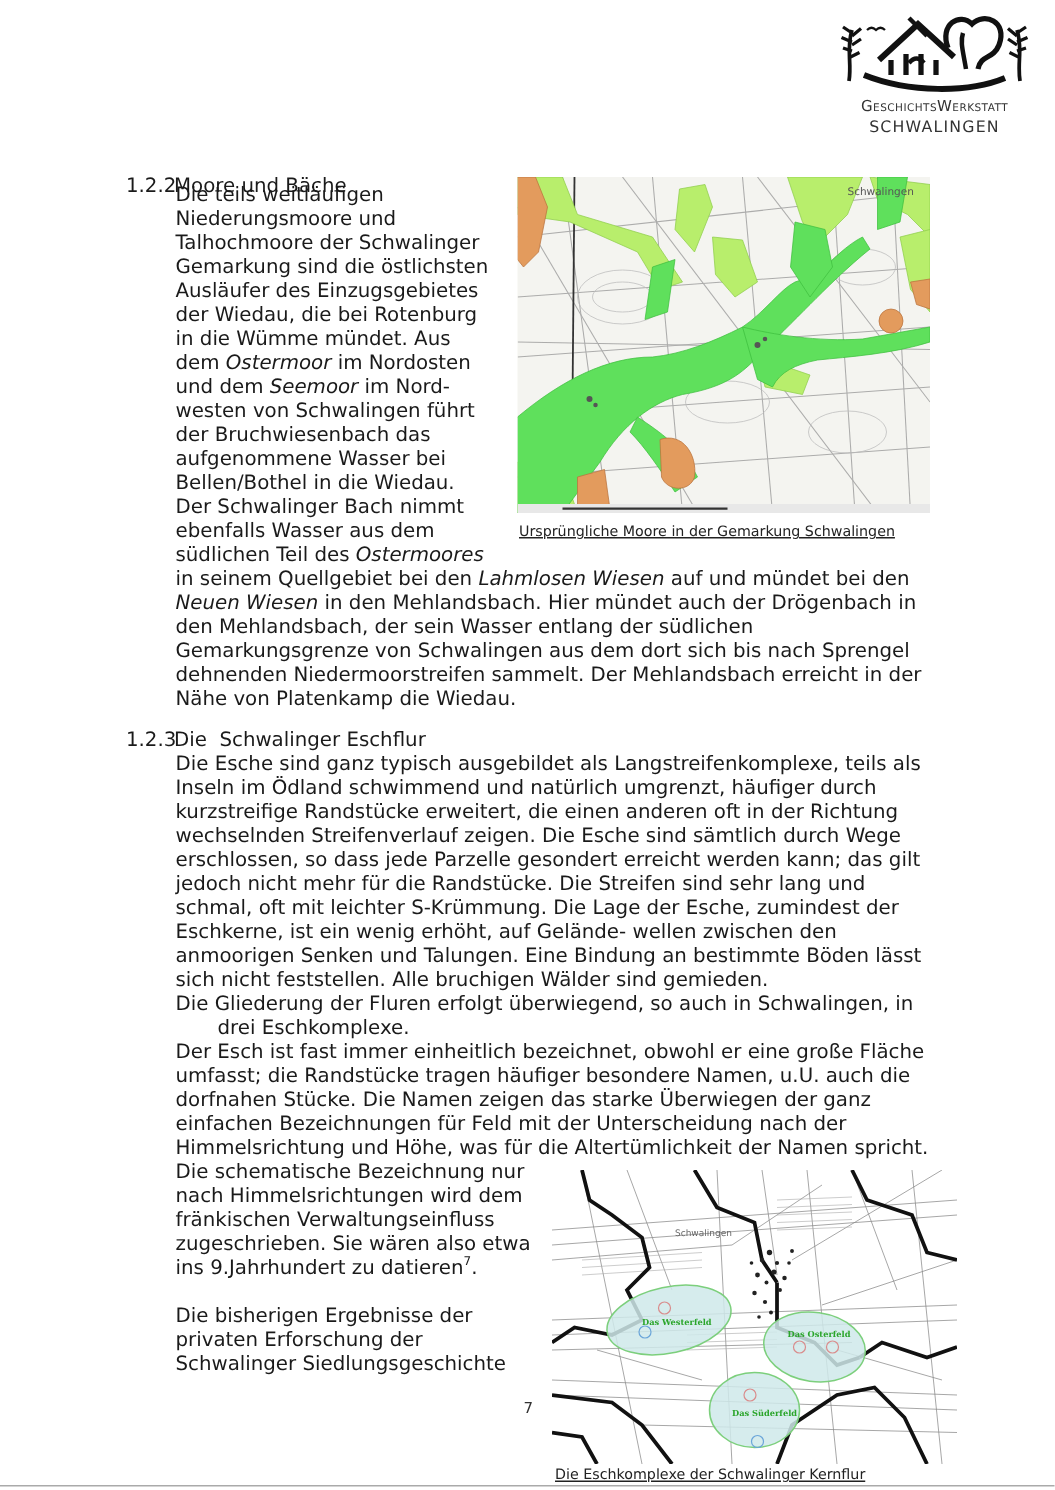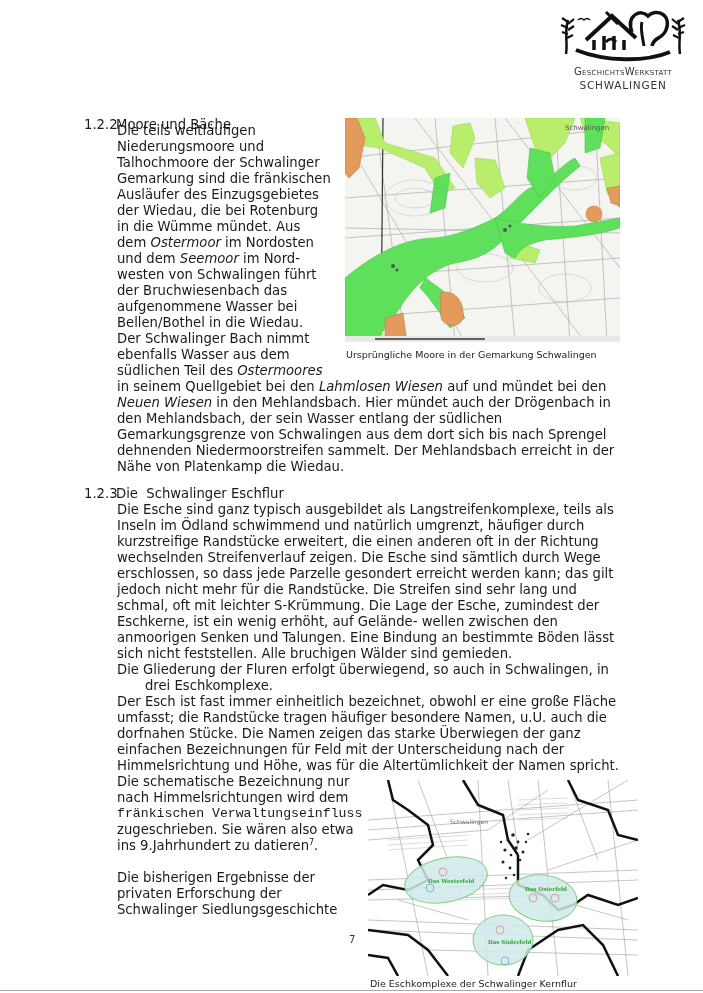--- a/index.html
+++ b/index.html
@@ -15,21 +15,21 @@
   .logo-line2 { position:absolute; left:0; top:73px; width:150px; text-align:center;
                 font-size:10.5px; letter-spacing:0.8px; color:#333; }
 
   .txt { position:absolute; font-size:13.2px; line-height:16.1px; white-space:nowrap; }
   .heading { position:absolute; font-size:13.2px; line-height:16px; white-space:nowrap; }
   .heading .num { display:inline-block; width:32px; }
   em { font-style:italic; }
   sup { font-size:8px; line-height:0; }
 
   .figure { position:absolute; overflow:hidden; }
-  .caption { position:absolute; font-size:9.5px; white-space:nowrap; color:#222; }
+  .caption { position:absolute; font-size:9.5px; white-space:nowrap; color:#222;text-decoration:underline; }
   .page-num { position:absolute; font-size:10px; color:#333; }
   .footer-rule { position:absolute; left:0; top:990px; width:703px; height:1px; background:#aaa; }
 </style>
 </head>
 <body>
 
 <div class="page">
 
   <div class="logo">
     <svg width="134" height="58" viewBox="0 0 134 58">
@@ -57,21 +57,21 @@
     <div class="logo-line2">SCHWALINGEN</div>
   </div>
 
   <div class="heading" style="left:84px; top:117px;">
     <span class="num">1.2.2</span><span>Moore und Bäche</span>
   </div>
 
   <div class="txt" style="left:117px; top:123px;">Die teils weitläufigen</div>
   <div class="txt" style="left:117px; top:139px;">Niederungsmoore und</div>
   <div class="txt" style="left:117px; top:155px;">Talhochmoore der Schwalinger</div>
-  <div class="txt" style="left:117px; top:171px;">Gemarkung sind die fränkischen</div>
+  <div class="txt" style="left:117px; top:171px;">Gemarkung sind die östlichsten</div>
   <div class="txt" style="left:117px; top:187px;">Ausläufer des Einzugsgebietes</div>
   <div class="txt" style="left:117px; top:203px;">der Wiedau, die bei Rotenburg</div>
   <div class="txt" style="left:117px; top:235px;"><span>dem </span><em>Ostermoor</em><span> im Nordosten</span></div>
   <div class="txt" style="left:117px; top:219px;">in die Wümme mündet. Aus</div>
   <div class="txt" style="left:117px; top:251px;"><span>und dem </span><em>Seemoor</em><span> im Nord-</span></div>
   <div class="txt" style="left:117px; top:267px;">westen von Schwalingen führt</div>
   <div class="txt" style="left:117px; top:283px;">der Bruchwiesenbach das</div>
   <div class="txt" style="left:117px; top:299px;">aufgenommene Wasser bei</div>
   <div class="txt" style="left:117px; top:315px;">Bellen/Bothel in die Wiedau.</div>
   <div class="txt" style="left:117px; top:331px;">Der Schwalinger Bach nimmt</div>
@@ -173,21 +173,21 @@
   <div class="txt" style="left:117px; top:662px;">Die Gliederung der Fluren erfolgt überwiegend, so auch in Schwalingen, in</div>
   <div class="txt" style="left:117px; top:678px;margin-left:28px;">drei Eschkomplexe.</div>
   <div class="txt" style="left:117px; top:694px;">Der Esch ist fast immer einheitlich bezeichnet, obwohl er eine große Fläche</div>
   <div class="txt" style="left:117px; top:710px;">umfasst; die Randstücke tragen häufiger besondere Namen, u.U. auch die</div>
   <div class="txt" style="left:117px; top:726px;">dorfnahen Stücke. Die Namen zeigen das starke Überwiegen der ganz</div>
   <div class="txt" style="left:117px; top:742px;">einfachen Bezeichnungen für Feld mit der  Unterscheidung nach der</div>
   <div class="txt" style="left:117px; top:758px;">Himmelsrichtung und Höhe, was für die Altertümlichkeit der Namen spricht.</div>
 
   <div class="txt" style="left:117px; top:774px;">Die schematische Bezeichnung nur</div>
   <div class="txt" style="left:117px; top:790px;">nach Himmelsrichtungen wird dem</div>
-  <div class="txt" style="left:117px; top:806px;font-family:Liberation Mono, monospace;">fränkischen Verwaltungseinfluss</div>
+  <div class="txt" style="left:117px; top:806px;">fränkischen Verwaltungseinfluss</div>
   <div class="txt" style="left:117px; top:822px;">zugeschrieben. Sie wären also etwa</div>
   <div class="txt" style="left:117px; top:838px;"><span>ins 9.Jahrhundert zu datieren</span><sup>7</sup><span>.</span></div>
 
   <div class="txt" style="left:117px; top:870px;">Die bisherigen Ergebnisse der</div>
   <div class="txt" style="left:117px; top:886px;">privaten Erforschung der</div>
   <div class="txt" style="left:117px; top:902px;">Schwalinger Siedlungsgeschichte</div>
 
   <div class="figure" style="left:368px; top:780px; width:270px; height:196px;">
     <svg width="270" height="196" viewBox="0 0 270 196">
       <rect width="270" height="196" fill="#ffffff"></rect>

